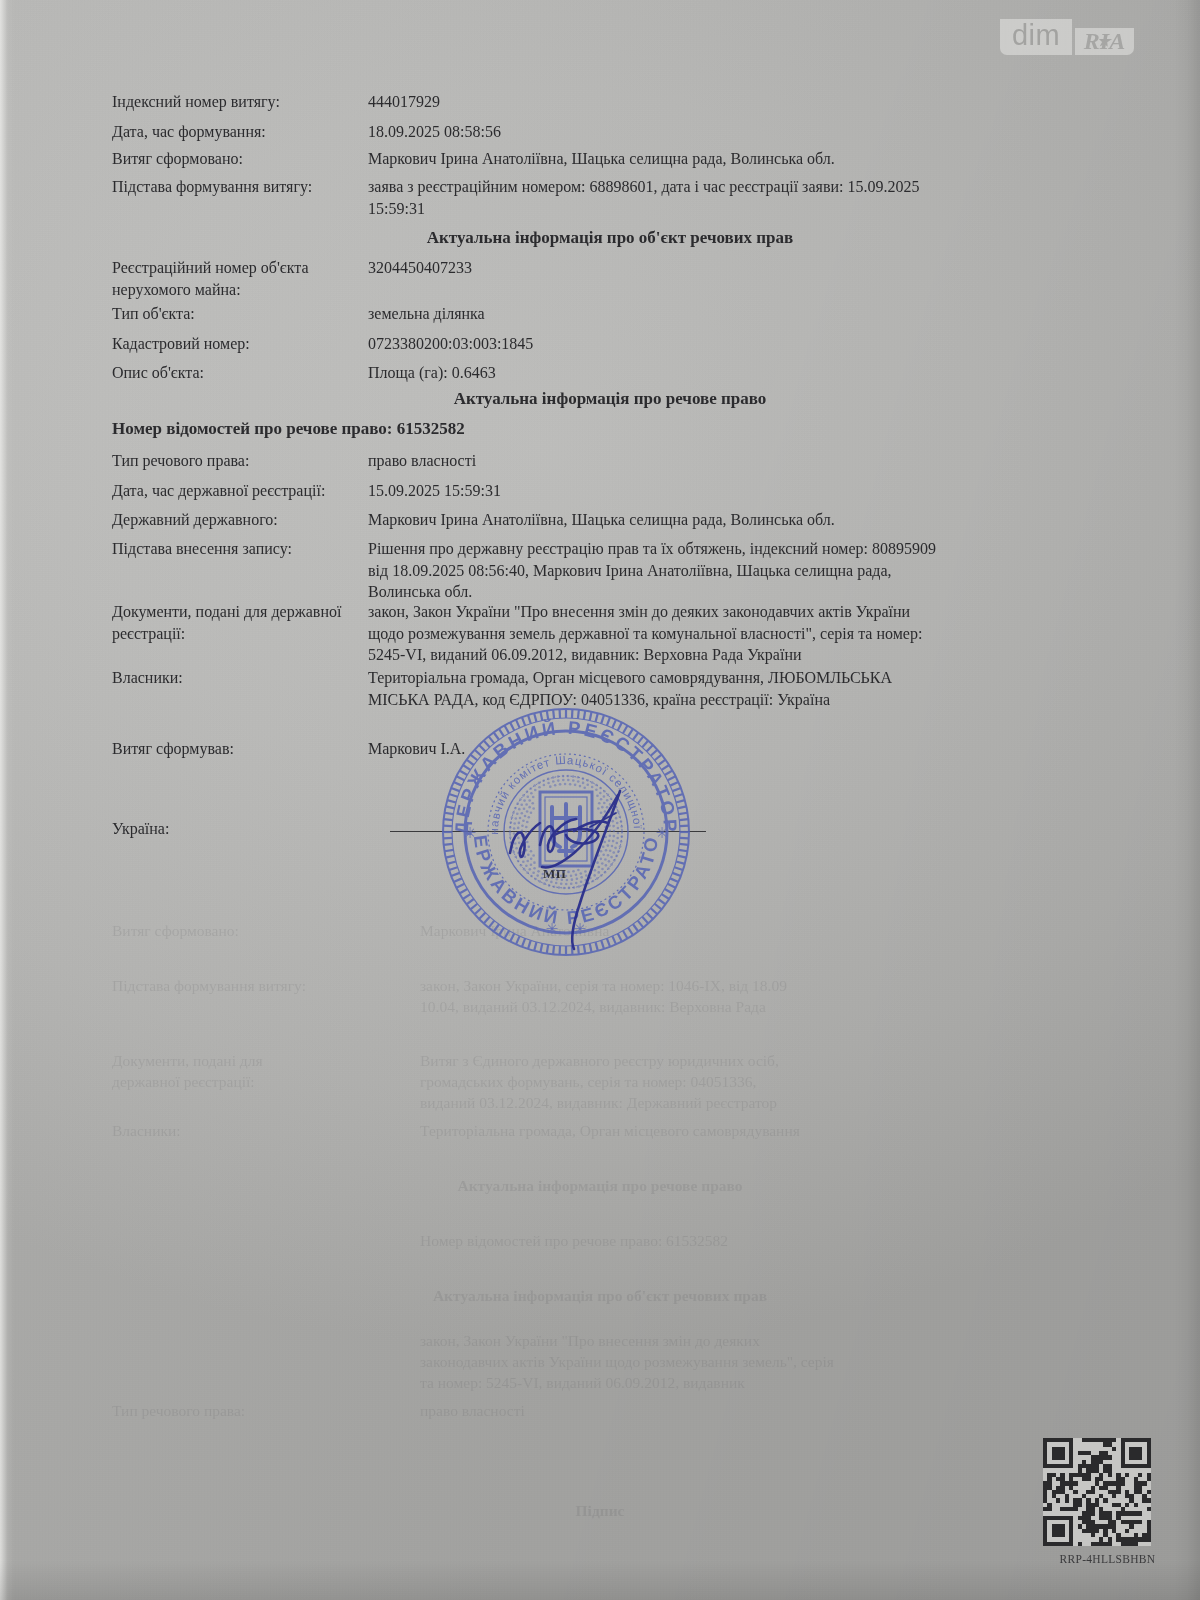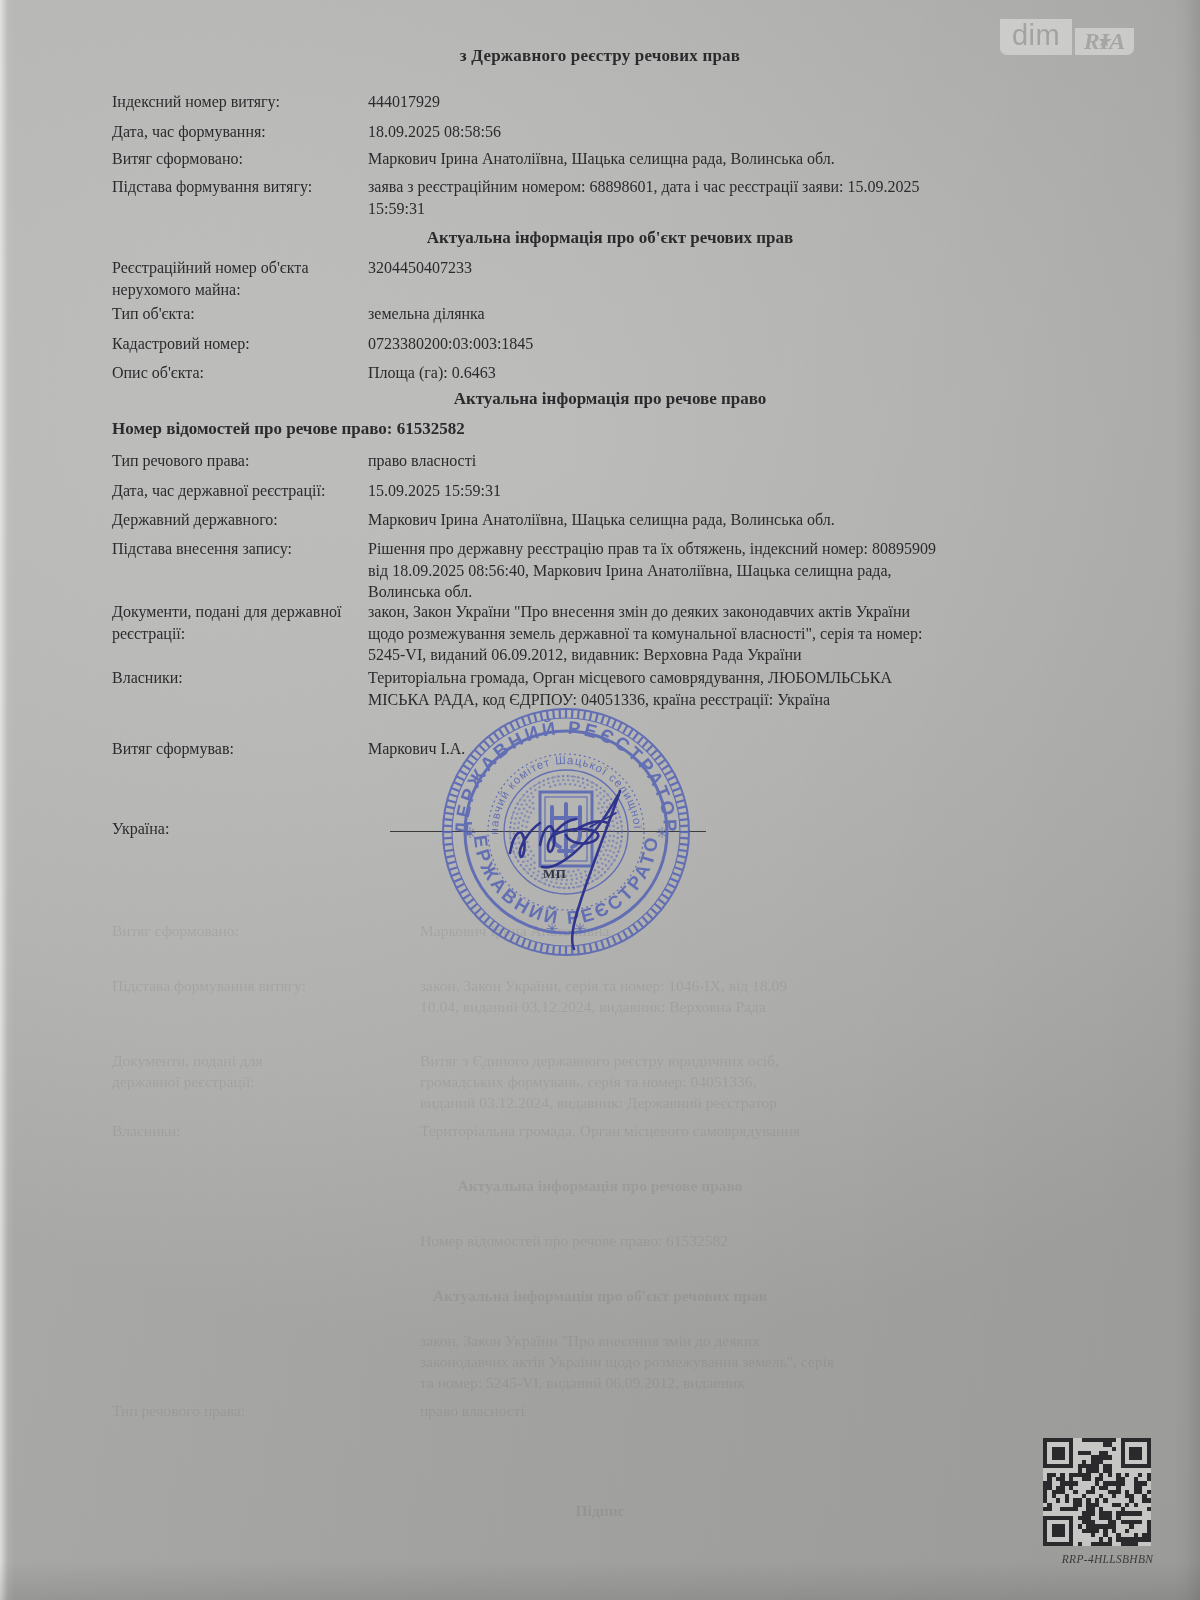--- a/index.html
+++ b/index.html
@@ -208,21 +208,20 @@
   }
   .bleed .bl { left: 112px; width: 260px; }
   .bleed .bv { left: 420px; width: 560px; }
   .bleed .bc { left: 0; width: 1200px; text-align: center; font-weight: bold; }
 
   
   .qr-wrap {
     position: absolute;
     left: 1043px; top: 1438px;
     width: 129px;
-    font-style: italic;
   }
   .qr {
     width: 108px; height: 108px;
     display: grid;
     grid-template-columns: repeat(25, 1fr);
     grid-template-rows: repeat(25, 1fr);
     background: #c6c6c4;
   }
   .qr i { background: transparent; }
   .qr i.on { background: #2a2a2c; }
@@ -271,21 +270,20 @@
 
   <div class="logo">
     <div class="logo-dim">dim</div>
     <div class="logo-sep"></div>
     <div class="logo-ria">
       <span class="star">★</span>
       <span>RIA</span>
     </div>
   </div>
 
-  <div class="doc-subtitle">з Державного реєстру речових прав</div>
 
   <div id="header-rows">
       <div class="row" style="top: 91px;">
         <div class="lab">Індексний номер витягу:</div>
         <div class="val">444017929</div>
       </div>
       <div class="row" style="top: 121px;">
         <div class="lab">Дата, час формування:</div>
         <div class="val">18.09.2025 08:58:56</div>
       </div>

